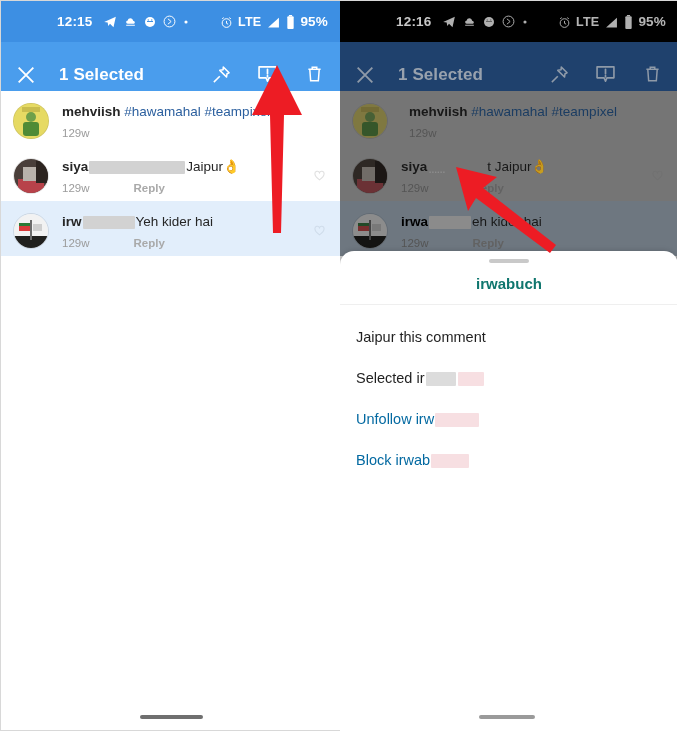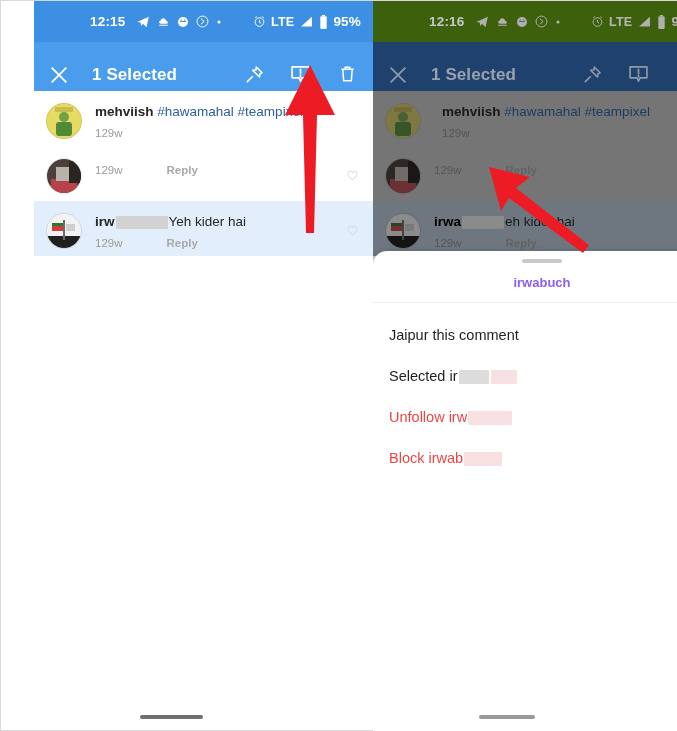--- a/index.html
+++ b/index.html
@@ -1,27 +1,27 @@
 <!DOCTYPE html>
 <html><head>
 <meta charset="utf-8">
 <style>
   html,body{margin:0;padding:0;background:#ffffff;}
   body{width:677px;height:731px;font-family:"Liberation Sans",sans-serif;overflow:hidden;position:relative;}
   .stage{position:absolute;left:0;top:0;width:677px;height:731px;background:#fff;box-sizing:border-box;border:1px solid #d8d8d8;}
 
   
-  .panel{position:absolute;top:0;height:731px;overflow:hidden;margin-left:33px;}
+  .panel{position:absolute;top:0;height:731px;overflow:hidden;}
   .panel-left{left:0;width:339px;}
   .panel-right{left:339px;width:338px;}
 
   .statusbar{position:absolute;left:0;top:0;height:41px;width:100%;box-sizing:border-box;
              display:flex;align-items:center;color:#fff;font-size:13.5px;font-weight:bold;letter-spacing:.2px;}
   .sb-left{display:flex;align-items:center;gap:7px;margin-left:56px;}
-  .sb-right{display:flex;align-items:center;gap:5px;position:absolute;right:12px;}
+  .sb-right{display:flex;align-items:flex-end;gap:5px;position:absolute;right:12px;}
   .sb-time{font-size:13.5px;font-weight:bold;margin-right:3px;}
   .sb-ico{display:inline-flex;align-items:center;justify-content:center;}
   .sb-pct{font-size:13.5px;font-weight:bold;}
 
   .actionbar{position:absolute;left:0;top:41px;height:65px;width:100%;display:flex;align-items:center;box-sizing:border-box;}
   .ab-close{width:22px;height:22px;margin-left:14px;flex:0 0 auto;}
   .ab-title{margin-left:22px;font-size:17px;font-weight:bold;color:#fff;letter-spacing:.1px;}
   .ab-actions{position:absolute;right:14px;display:flex;align-items:center;gap:24px;}
   .ab-btn{width:23px;height:23px;display:flex;align-items:center;justify-content:center;}
 
@@ -37,25 +37,25 @@
   .cmeta{margin-top:7px;font-size:11.5px;color:#9b9b9b;display:flex;gap:20px;}
   .creply{font-weight:bold;color:#a9a9a9;padding-left:24px;}
   .cheart{position:absolute;right:14px;top:22px;width:13px;height:13px;opacity:.45;}
   .redact{display:inline-block;vertical-align:middle;background:#d2d2d2;border-radius:1px;height:13px;margin:0 1px;}
   .redact.dots{background:transparent;color:#b5b5b5;letter-spacing:-1px;}
 
   
   .dim{position:absolute;left:0;top:0;width:100%;height:100%;background:rgba(0,0,0,.42);}
   .sheet{position:absolute;left:0;right:0;top:250px;bottom:0;background:#fff;border-radius:14px 14px 0 0;box-shadow:0 -1px 5px rgba(0,0,0,.13);}
   .sheet-handle{width:40px;height:4px;border-radius:3px;background:#c9c9c9;margin:8px auto 0;}
-  .sheet-title{text-align:center;font-size:13px;font-weight:bold;color:#8b5cf6;margin-top:12px;}
+  .sheet-title{text-align:center;font-size:15px;font-weight:bold;color:#0f766e;margin-top:12px;}
   .sheet-sep{height:1px;background:#efefef;margin-top:12px;}
   .sheet-list{padding:12px 16px 0;}
   .sheet-item{font-size:14.5px;color:#1f1f1f;line-height:19px;padding:11px 0;white-space:nowrap;overflow:hidden;}
-  .sheet-item.danger{color:#ef4444;}
+  .sheet-item.danger{color:#0369a1;}
   .redact-pink{display:inline-block;vertical-align:middle;background:#f7dfe2;border-radius:1px;height:14px;margin:0 1px;}
   .redact-grey{display:inline-block;vertical-align:middle;background:#dcdcdc;border-radius:1px;height:14px;margin:0 1px;}
 
   
   .arrow{position:absolute;pointer-events:none;}
 
   
   .homebar{position:absolute;bottom:11px;height:4px;border-radius:2px;background:#6f6f6f;}
   .homebar.l{left:139px;width:63px;}
   .homebar.r{left:478px;width:56px;background:#9a9a9a;}
@@ -185,20 +185,23 @@
       <div class="crow">
         <span class="avatar">
           <svg width="34" height="34" viewBox="0 0 34 34">
               <rect width="34" height="34" fill="#4a3f3a"></rect>
               <rect x="4" y="20" width="26" height="14" fill="#b8424a"></rect>
               <rect x="9" y="8" width="16" height="14" fill="#b9b2ab"></rect>
               <rect x="22" y="2" width="12" height="22" fill="#2c2420"></rect>
             </svg>
         </span>
         <span class="cbody">
+          <span class="cline">
+            <span class="cuser">siya</span><span class="redact" style="width:96px;"></span><span>Jaipur</span><span>👌</span>
+          </span>
           <span class="cmeta">
             <span>129w</span>
             <span class="creply">Reply</span>
           </span>
         </span>
         <span class="cheart">
           <svg width="13" height="13" viewBox="0 0 24 24">
               <path d="M12 20S3.5 14.2 3.5 8.9A4.4 4.4 0 0 1 12 7a4.4 4.4 0 0 1 8.5 1.9C20.5 14.2 12 20 12 20z" fill="none" stroke="#b9b9b9" stroke-width="2"></path>
             </svg>
         </span>
@@ -232,21 +235,21 @@
       </div>
     </div>
 
     <svg class="arrow" style="left:246px;top:62px;" width="60" height="172" viewBox="0 0 60 172">
       <path d="M30 2 L55 52 L37 52 L34 170 L26 170 L23 52 L5 52 Z" fill="#ed1c24"></path>
     </svg>
   </div>
 
   <div class="panel panel-right">
 
-    <div class="statusbar" style="background:#4d7c0f">
+    <div class="statusbar" style="background:#000000">
       <div class="sb-left">
         <span class="sb-time">12:16</span>
         <span class="sb-ico">
           <svg width="14" height="14" viewBox="0 0 24 24">
               <path d="M2 12L22 3l-4 18-6-6-3 4-1-6z" fill="#e2e2e2"></path>
             </svg>
         </span>
         <span class="sb-ico">
           <svg width="13" height="13" viewBox="0 0 24 24">
               <path d="M4 18h16v2H4zM7 16c-2 0-3-1.4-3-3s1.2-3 3-3c.4-2.4 2.4-4 4.8-4 2.6 0 4.7 1.9 5 4.4 1.8.2 3.2 1.6 3.2 3.3 0 1.8-1.5 2.3-3 2.3z" fill="#e2e2e2"></path>
@@ -356,20 +359,23 @@
       <div class="crow" style="background:#979797;">
         <span class="avatar">
           <svg width="34" height="34" viewBox="0 0 34 34">
               <rect width="34" height="34" fill="#3b342f"></rect>
               <rect x="4" y="20" width="26" height="14" fill="#8a3f45"></rect>
               <rect x="9" y="8" width="16" height="14" fill="#918b85"></rect>
               <rect x="22" y="2" width="12" height="22" fill="#241e1b"></rect>
             </svg>
         </span>
         <span class="cbody">
+          <span class="cline" style="color:#1f1f1f;">
+            <span class="cuser" style="color:#1f1f1f;">siya</span><span class="redact dots" style="width:58px;overflow:hidden;">......</span><span>t Jaipur</span><span>👌</span>
+          </span>
           <span class="cmeta" style="color:#6d6d6d;">
             <span>129w</span>
             <span class="creply" style="color:#7e7e7e;">Reply</span>
           </span>
         </span>
         <span class="cheart">
           <svg width="13" height="13" viewBox="0 0 24 24">
               <path d="M12 20S3.5 14.2 3.5 8.9A4.4 4.4 0 0 1 12 7a4.4 4.4 0 0 1 8.5 1.9C20.5 14.2 12 20 12 20z" fill="none" stroke="#8a8a8a" stroke-width="2"></path>
             </svg>
         </span>

